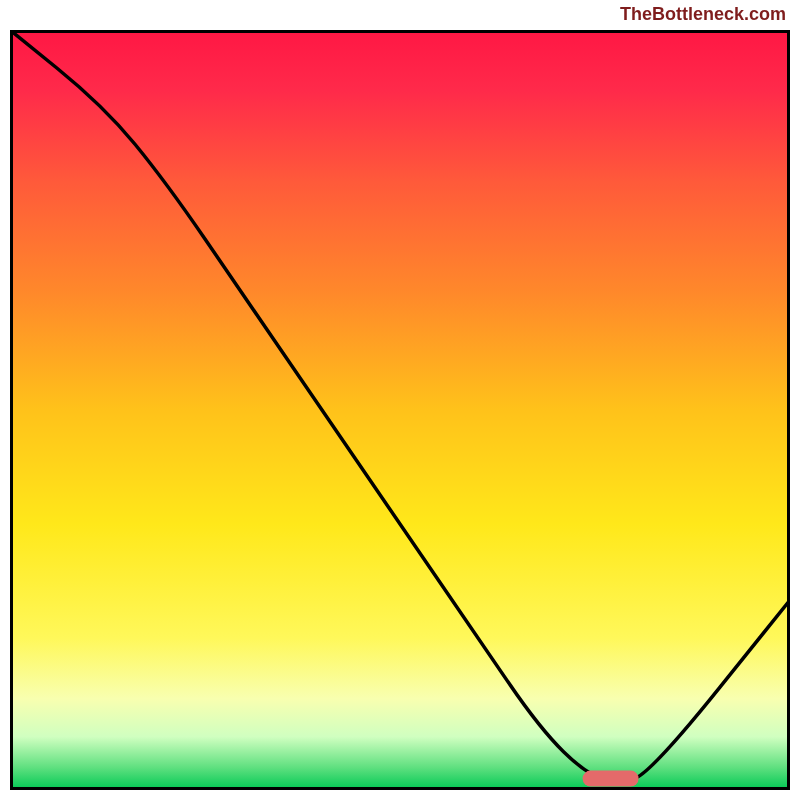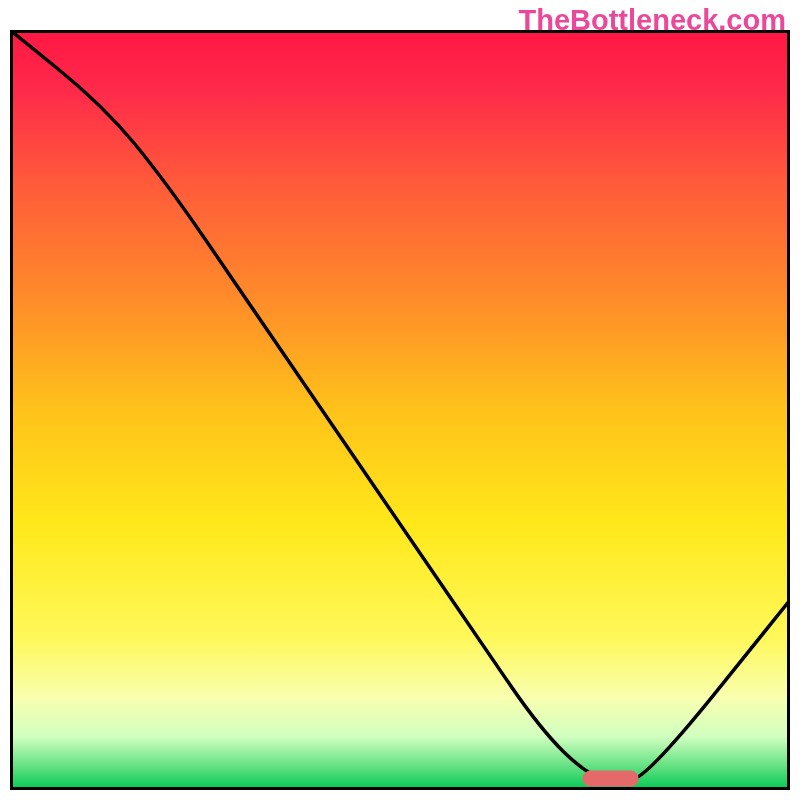--- a/index.html
+++ b/index.html
@@ -7,23 +7,23 @@
     width: 800px;
     height: 800px;
     background: #ffffff;
     font-family: Arial, sans-serif;
     position: relative;
   }
   .watermark {
     position: absolute;
     top: 4px;
     right: 14px;
-    font-size: 29px;
+    font-size: 18px;
     font-weight: bold;
-    color: #ec4899;
+    color: #7f1d1d;
     font-family: Arial, sans-serif;
     z-index: 10;
   }
   .chart-container {
     position: absolute;
     top: 30px;
     left: 10px;
     width: 780px;
     height: 760px;
   }

